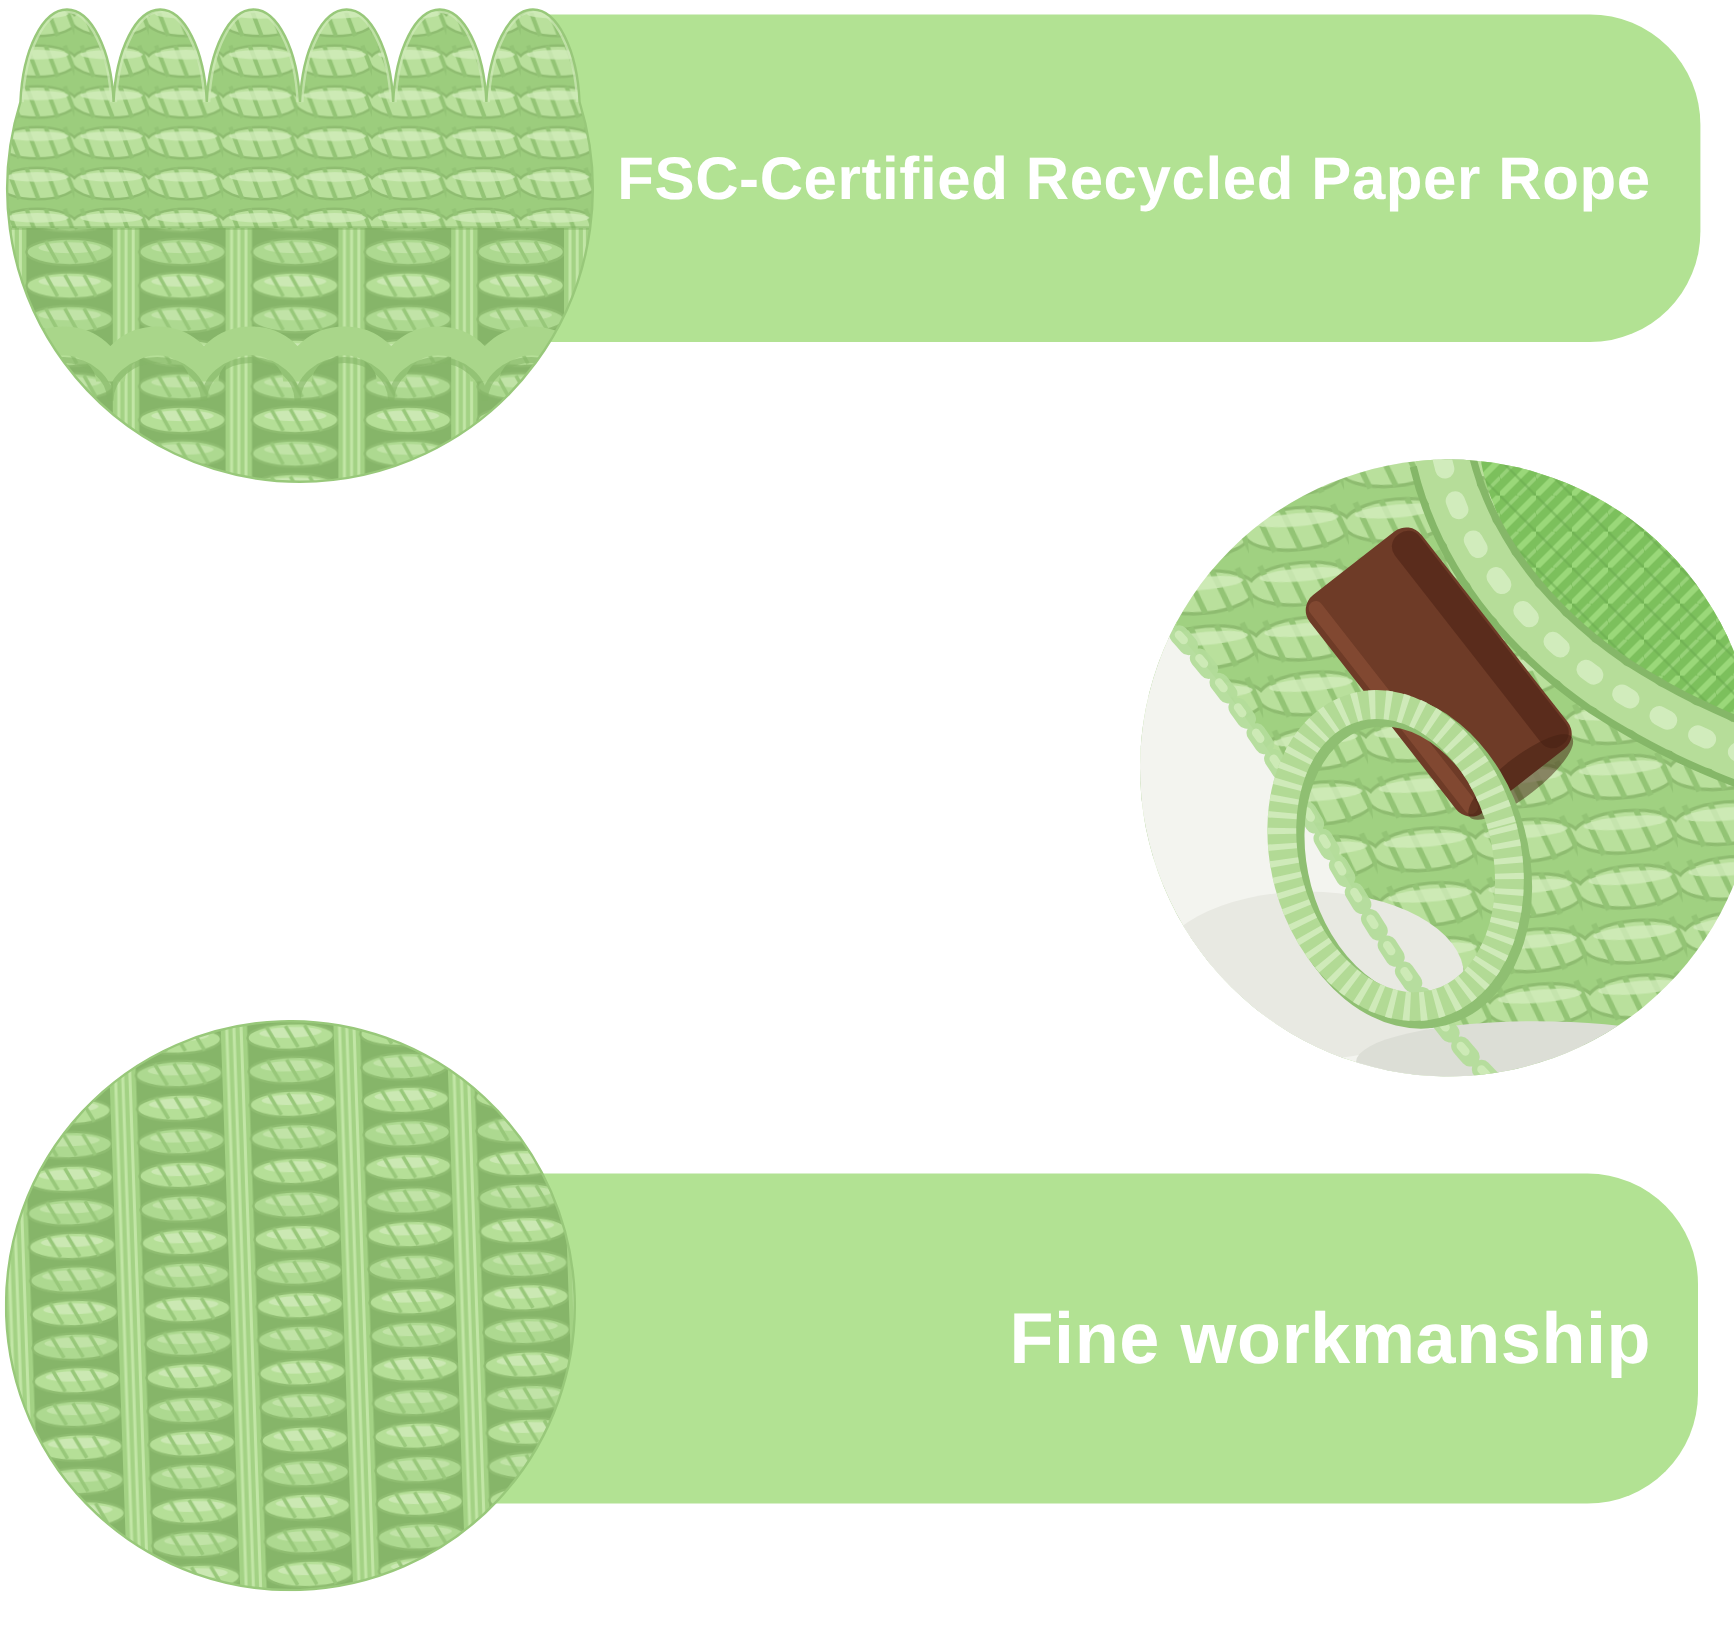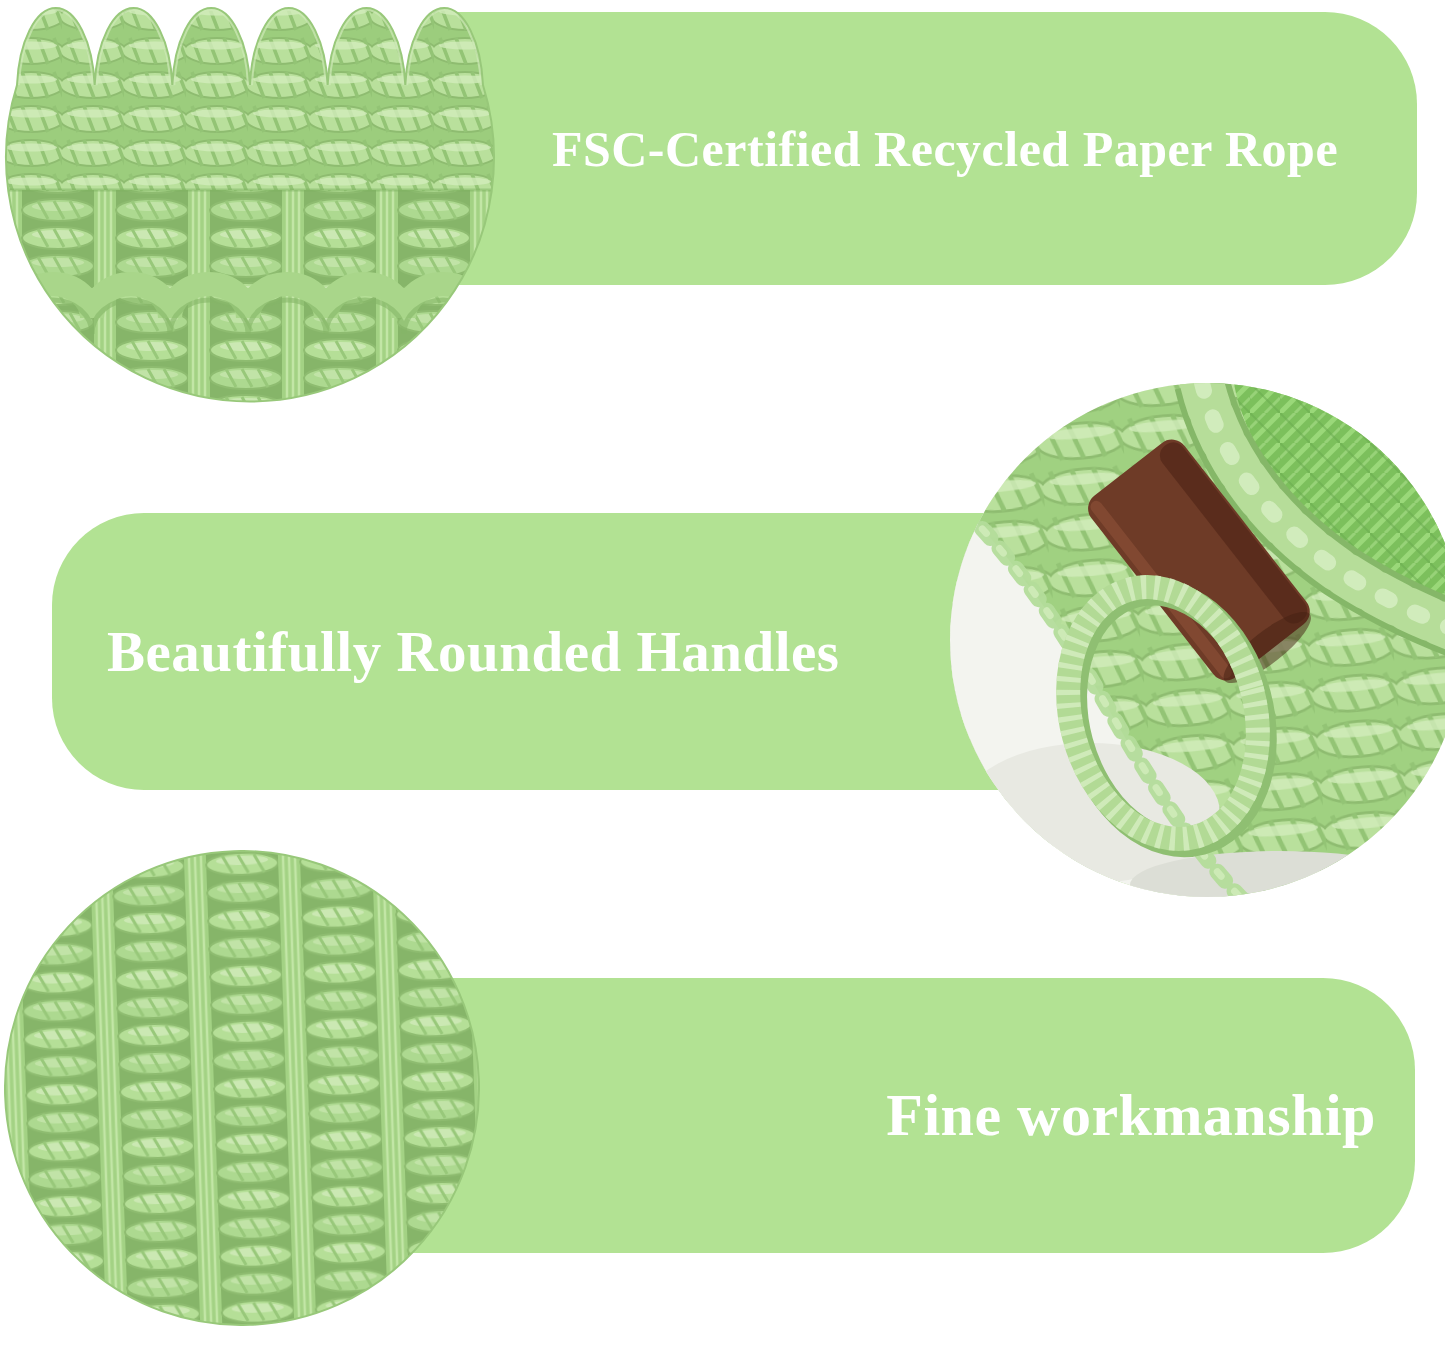--- a/index.html
+++ b/index.html
@@ -2,21 +2,21 @@
 <html style="--accent: #b2e293; --text: #ffffff; --bg: #ffffff; --leather: #6e3b27;"><head>
 <meta charset="utf-8">
 <style>
   * { margin:0; padding:0; box-sizing:border-box; }
   html,body { background:#ffffff; }
   .poster {
     position:relative;
     width:1445px; height:1357px;
     background:var(--bg,#ffffff);
     overflow:hidden;
-    font-family:Liberation Serif, serif;
+    font-family:Liberation Sans, sans-serif;
   }
   .banner {
     position:absolute;
     background:var(--accent,#b2e293);
     display:flex; align-items:center;
     z-index:1;
   }
   .banner .label {
     color:var(--text,#ffffff);
     font-weight:bold;
@@ -77,23 +77,20 @@
       <clipPath id="midClip">
           <circle cx="257" cy="257" r="257"></circle>
         </clipPath>
     </defs>
   </svg>
 
   <div class="banner banner1">
     <span class="label">FSC-Certified Recycled Paper Rope</span>
   </div>
 
-  <div class="banner banner2">
-    <span class="label">Beautifully Rounded Handles</span>
-  </div>
 
   <div class="banner banner3">
     <span class="label">Fine workmanship</span>
   </div>
 
   <svg class="photo top" width="500" height="410" viewBox="0 0 500 410">
     <g clip-path="url(#topClip)">
       <rect width="500" height="410" fill="url(#weave)"></rect>
       <rect x="0" y="0" width="500" height="190" fill="url(#rope)"></rect>
       <line x1="0" y1="190" x2="500" y2="190" stroke="#7fb160" stroke-width="3" opacity="0.5"></line>

